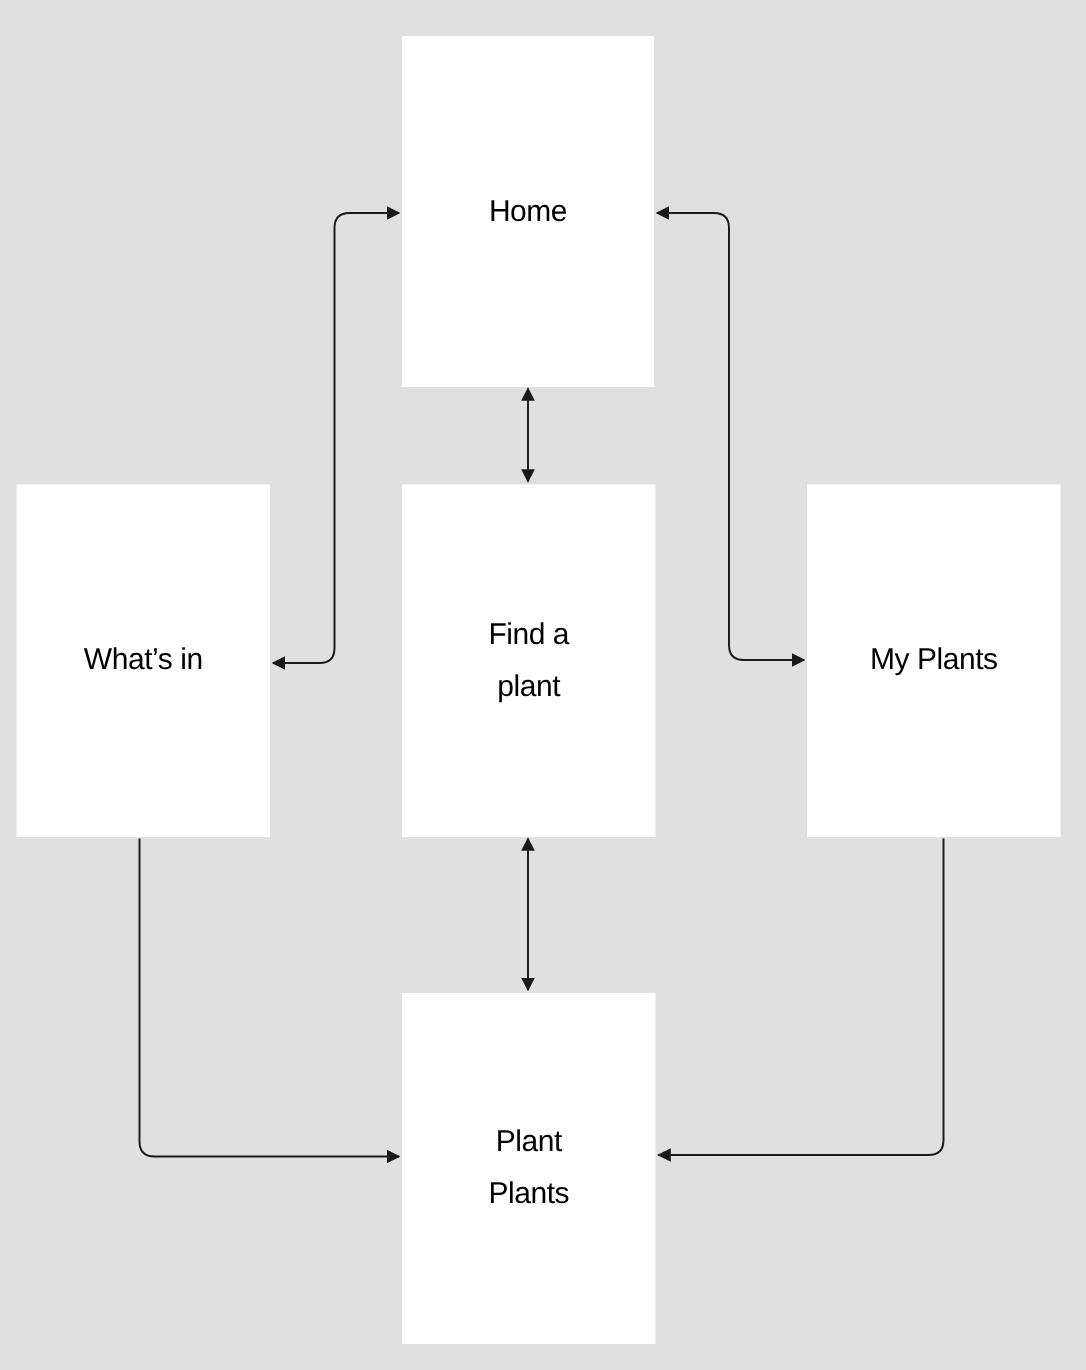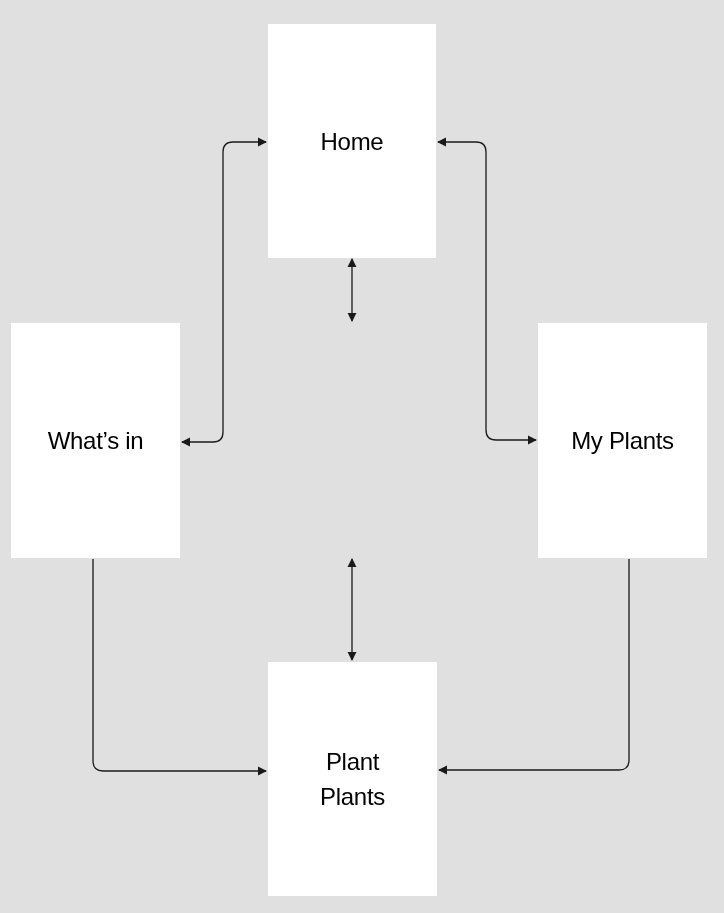--- a/index.html
+++ b/index.html
@@ -20,21 +20,21 @@
   }
   .node {
     position: absolute;
     background: #ffffff;
     display: flex;
     align-items: center;
     justify-content: center;
     text-align: center;
   }
   .node .label {
-    font-size: 24px;
+    font-size: 20px;
     line-height: 35px;
     letter-spacing: -0.3px;
     color: #000000;
     font-weight: 400;
   }
   .node .label span { display: block; }
   .node-home    { left: 268px; top: 24px;  width: 168px; height: 234px; }
   .node-season  { left: 11px;  top: 323px; width: 169px; height: 235px; }
   .node-find    { left: 268px; top: 323px; width: 169px; height: 235px; }
   .node-myplants{ left: 538px; top: 323px; width: 169px; height: 235px; }
@@ -71,20 +71,26 @@
       <span>Home</span>
     </div>
   </div>
 
   <div class="node node-season">
     <div class="label">
       <span>What’s in</span>
     </div>
   </div>
 
+  <div class="node node-find">
+    <div class="label">
+      <span>Find a</span>
+      <span>plant</span>
+    </div>
+  </div>
 
   <div class="node node-myplants">
     <div class="label">
       <span>My Plants</span>
     </div>
   </div>
 
   <div class="node node-details">
     <div class="label">
       <span>Plant</span>

